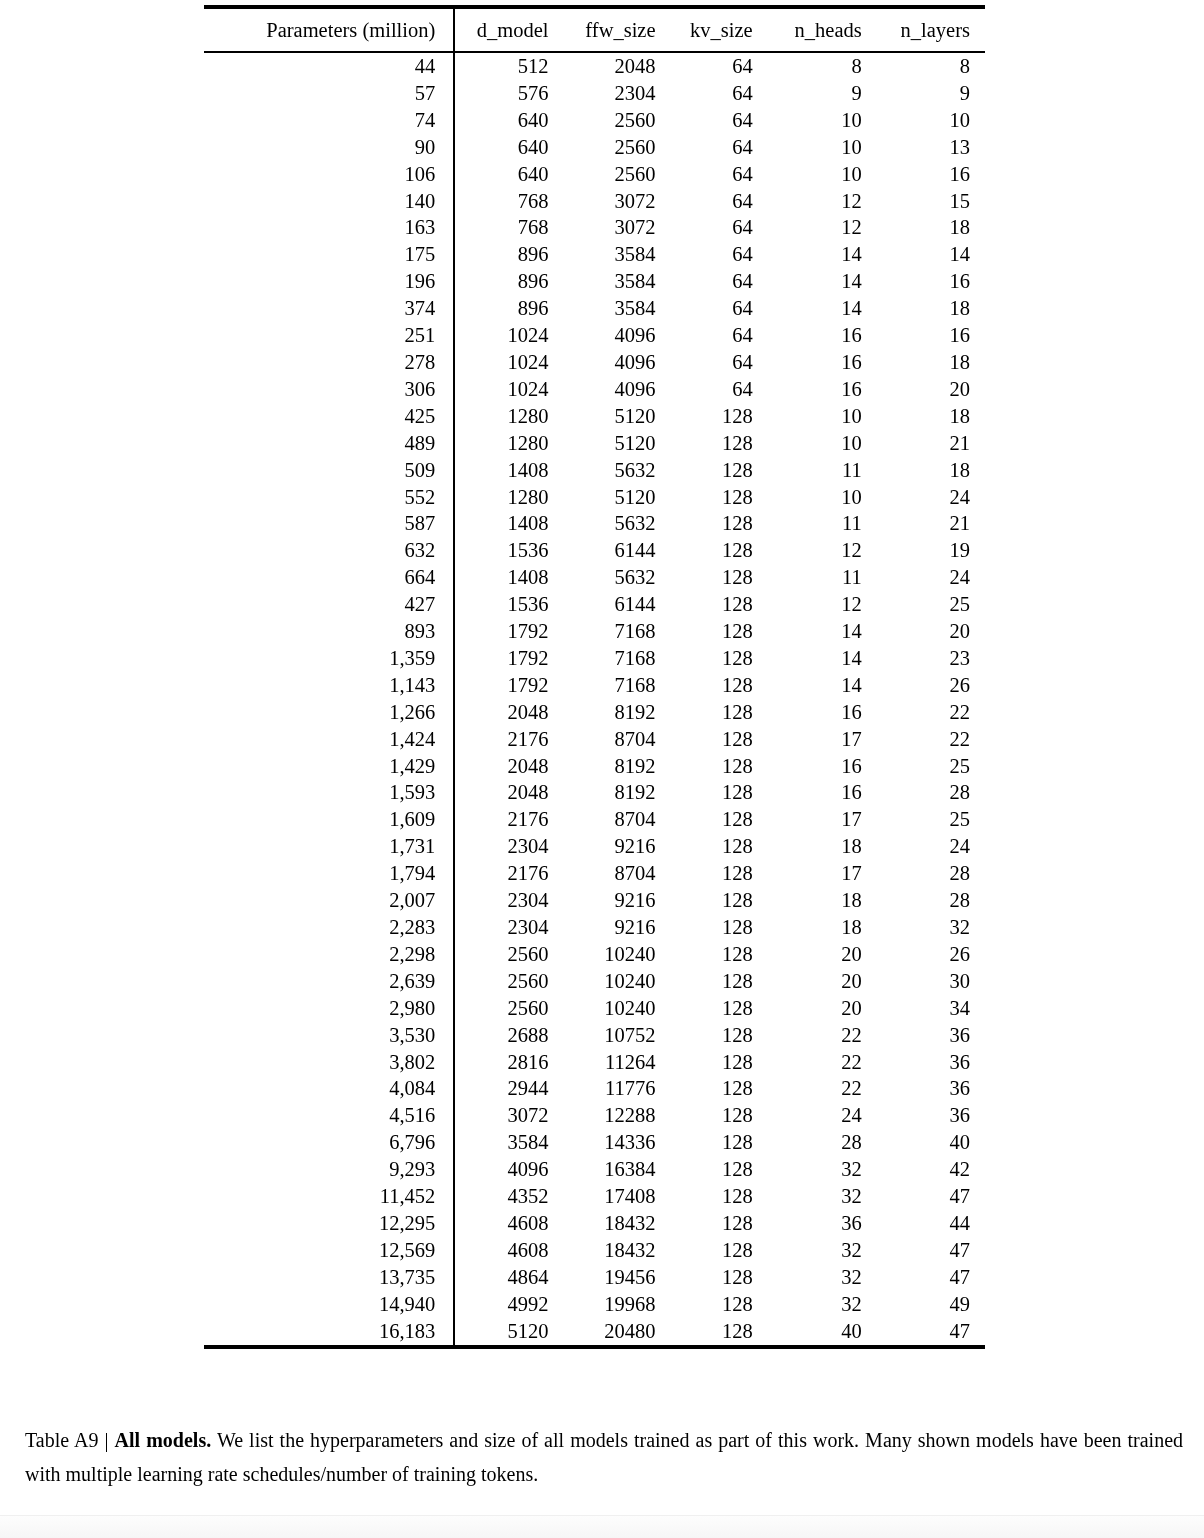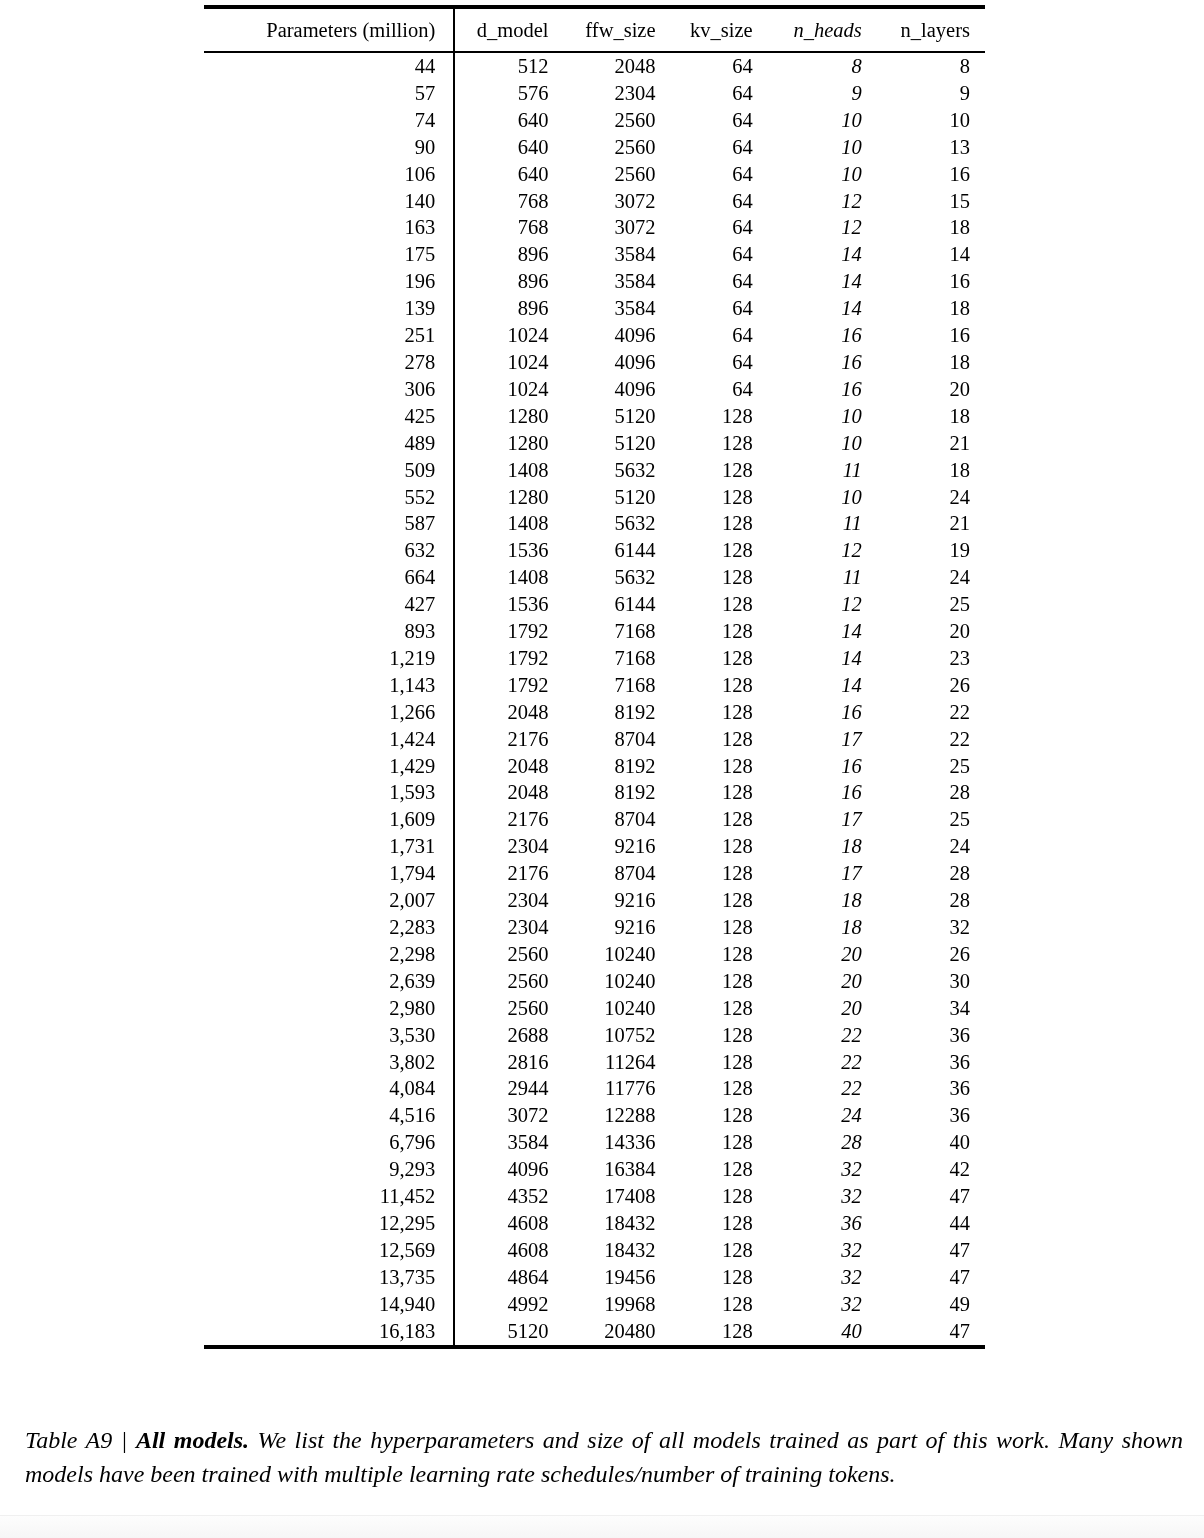--- a/index.html
+++ b/index.html
@@ -48,32 +48,31 @@
     white-space: nowrap;
   }
   table.hyper th:nth-child(2),
   table.hyper td:nth-child(2) {
     border-left: 2px solid #000;
   }
   table.hyper th:nth-child(1), table.hyper td:nth-child(1) { padding-right: 18px; }
   table.hyper th:nth-child(2), table.hyper td:nth-child(2) { padding-right: 11px; }
   table.hyper th:nth-child(3), table.hyper td:nth-child(3) { padding-right: 11px; }
   table.hyper th:nth-child(4), table.hyper td:nth-child(4) { padding-right: 11px; }
-  table.hyper th:nth-child(5), table.hyper td:nth-child(5) { padding-right: 11px; font-style: italic; }
+  table.hyper th:nth-child(5), table.hyper td:nth-child(5) { padding-right: 11px; }
   table.hyper th:nth-child(6), table.hyper td:nth-child(6) { padding-right: 15px; }
   .caption {
     position: absolute;
     left: 25px;
     top: 1424px;
     width: 1158px;
-    font-size: 24px;
+    font-size: 20px;
     line-height: 33.5px;
     text-align: justify;
     color: #000;
-    font-style: italic;
   }
   .caption b { font-weight: bold; }
   .bottom-strip {
     position: absolute;
     left: 0;
     bottom: 0;
     width: 1204px;
     height: 22px;
     background: linear-gradient(#fdfdfd, #f6f6f6);
     border-top: 1px solid #f0f0f0;
@@ -169,21 +168,21 @@
         </tr>
         <tr>
           <td>196</td>
           <td>896</td>
           <td>3584</td>
           <td>64</td>
           <td>14</td>
           <td>16</td>
         </tr>
         <tr>
-          <td>139</td>
+          <td>374</td>
           <td>896</td>
           <td>3584</td>
           <td>64</td>
           <td>14</td>
           <td>18</td>
         </tr>
         <tr>
           <td>251</td>
           <td>1024</td>
           <td>4096</td>
@@ -273,21 +272,21 @@
         </tr>
         <tr>
           <td>893</td>
           <td>1792</td>
           <td>7168</td>
           <td>128</td>
           <td>14</td>
           <td>20</td>
         </tr>
         <tr>
-          <td>1,219</td>
+          <td>1,359</td>
           <td>1792</td>
           <td>7168</td>
           <td>128</td>
           <td>14</td>
           <td>23</td>
         </tr>
         <tr>
           <td>1,143</td>
           <td>1792</td>
           <td>7168</td>

